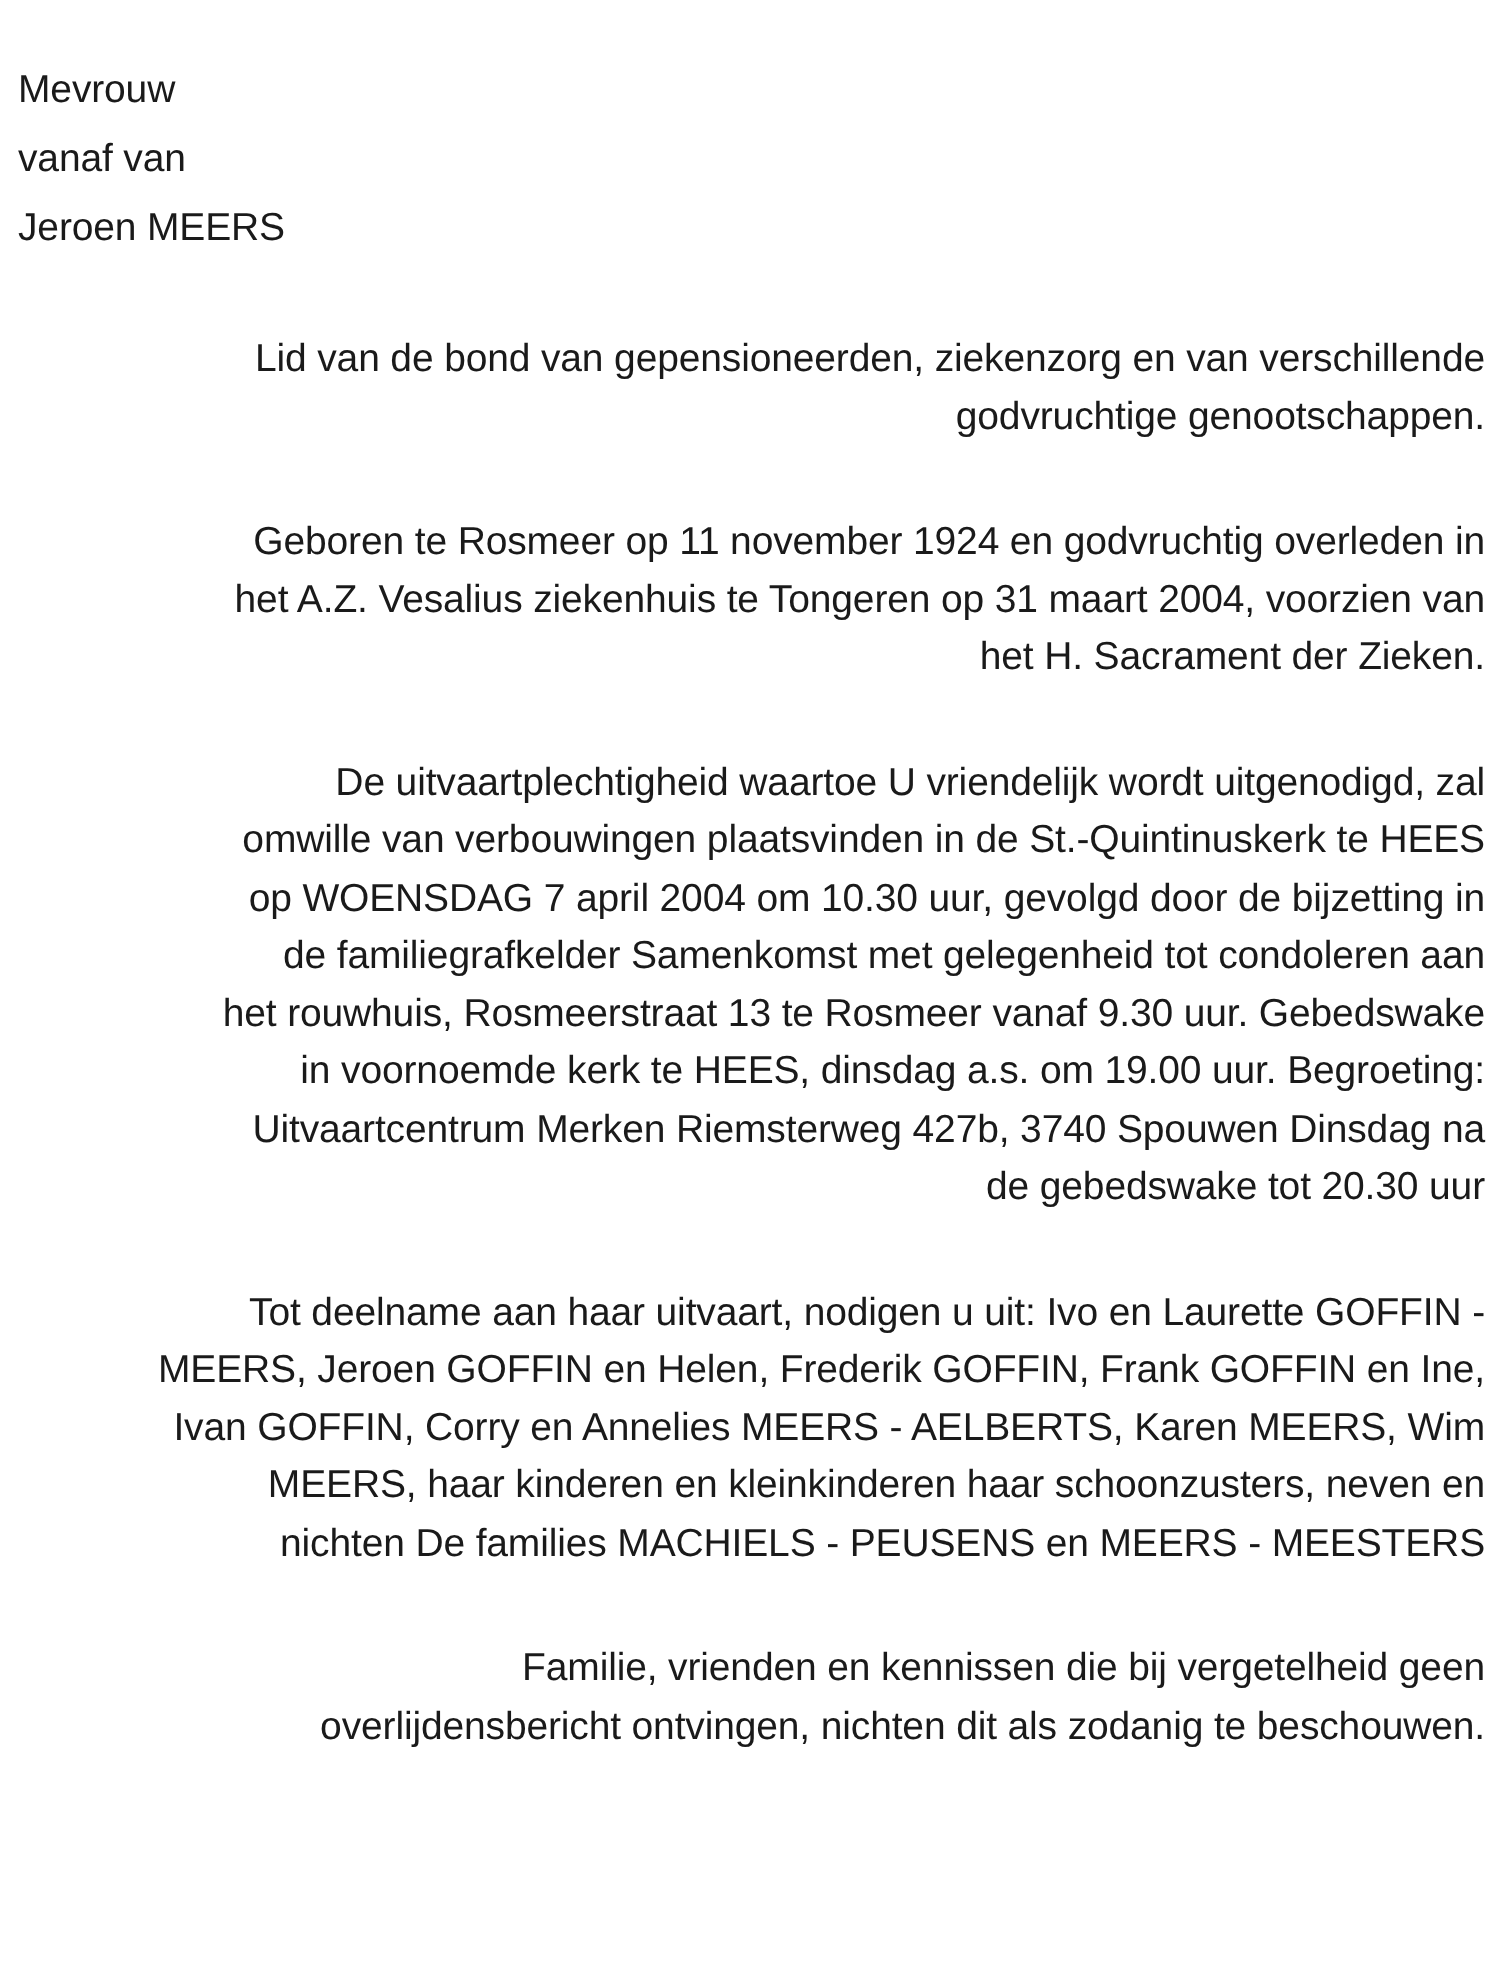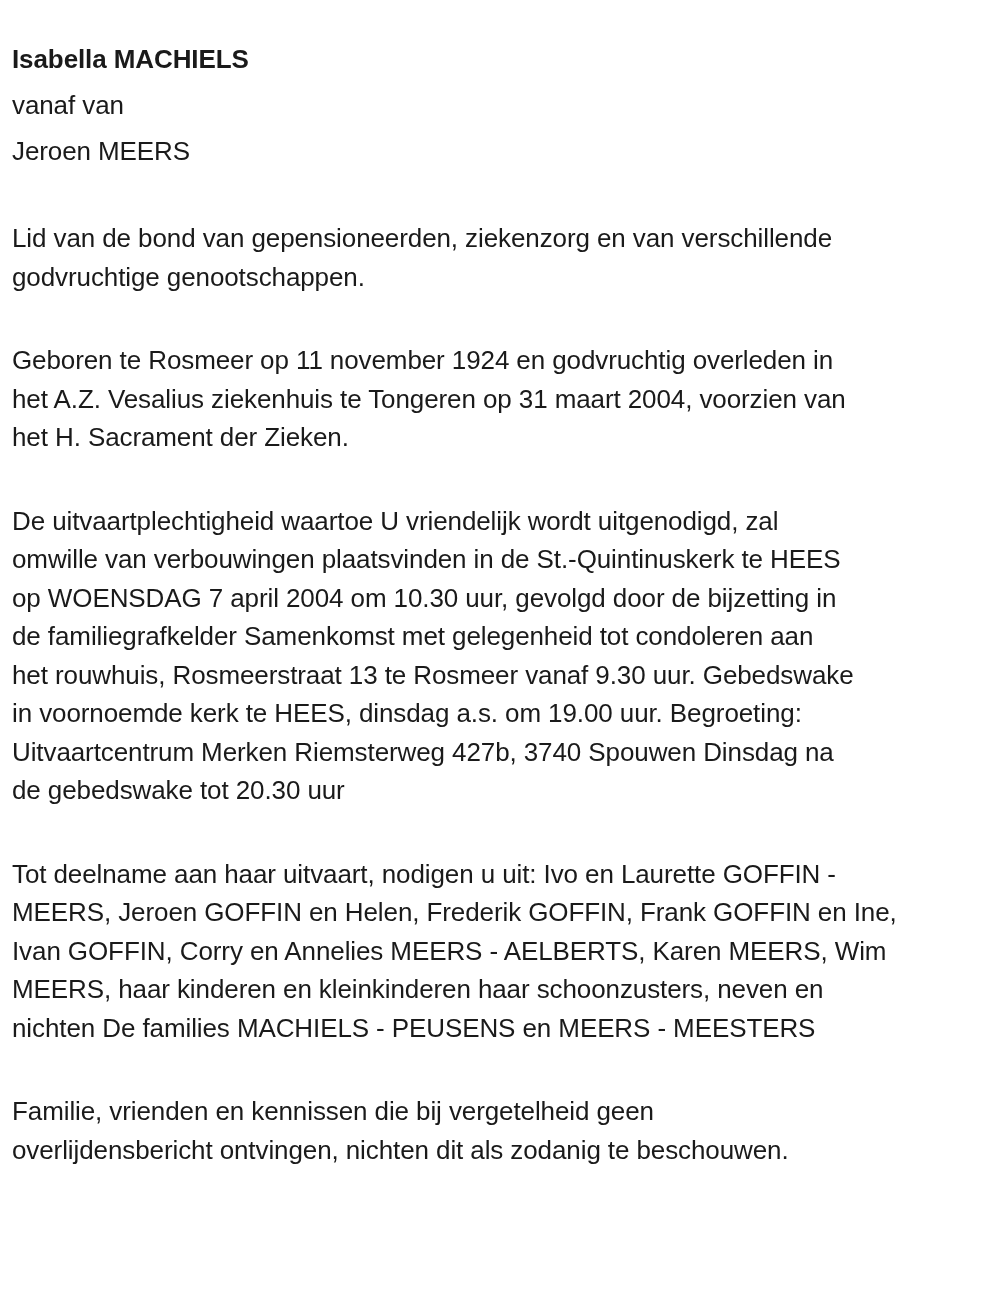--- a/index.html
+++ b/index.html
@@ -27,29 +27,30 @@
   }
   .header-line {
     line-height: 46px;
   }
   .name-line {
     font-weight: 700;
   }
   .body-par {
     line-height: 38.5px;
     margin-top: 45px !important;
+    text-align: right;
   }
 </style>
 </head>
 <body>
 
 <div class="doc">
 
+  <p class="header-line">Mevrouw</p>
 
-  <p class="header-line name-line">Isabella MACHIELS</p>
 
   <p class="header-line">vanaf van</p>
 
   <p class="header-line">Jeroen MEERS</p>
 
   <p class="body-par">Lid van de bond van gepensioneerden, ziekenzorg en van verschillende
 godvruchtige genootschappen.</p>
 
   <p class="body-par">Geboren te Rosmeer op 11 november 1924 en godvruchtig overleden in
 het A.Z. Vesalius ziekenhuis te Tongeren op 31 maart 2004, voorzien van

